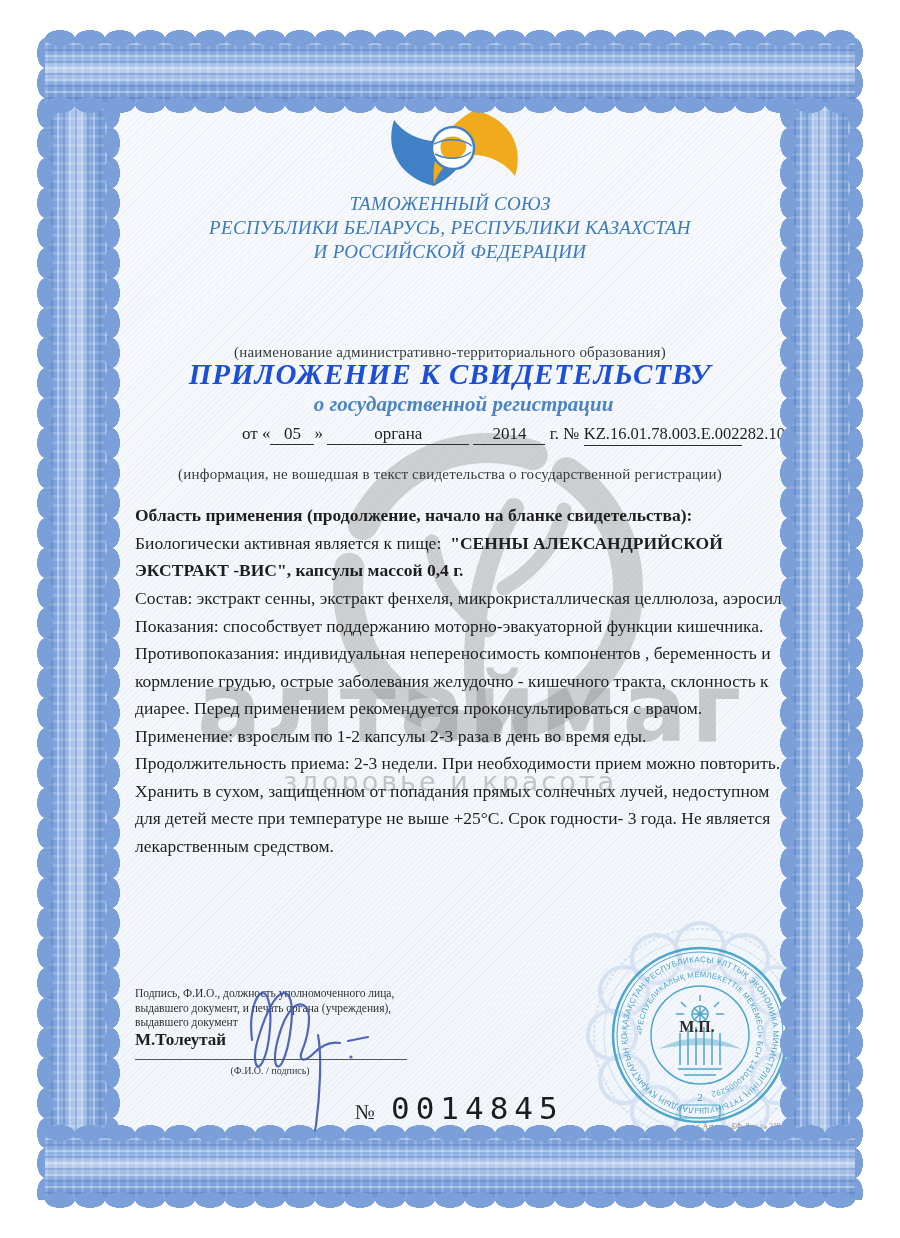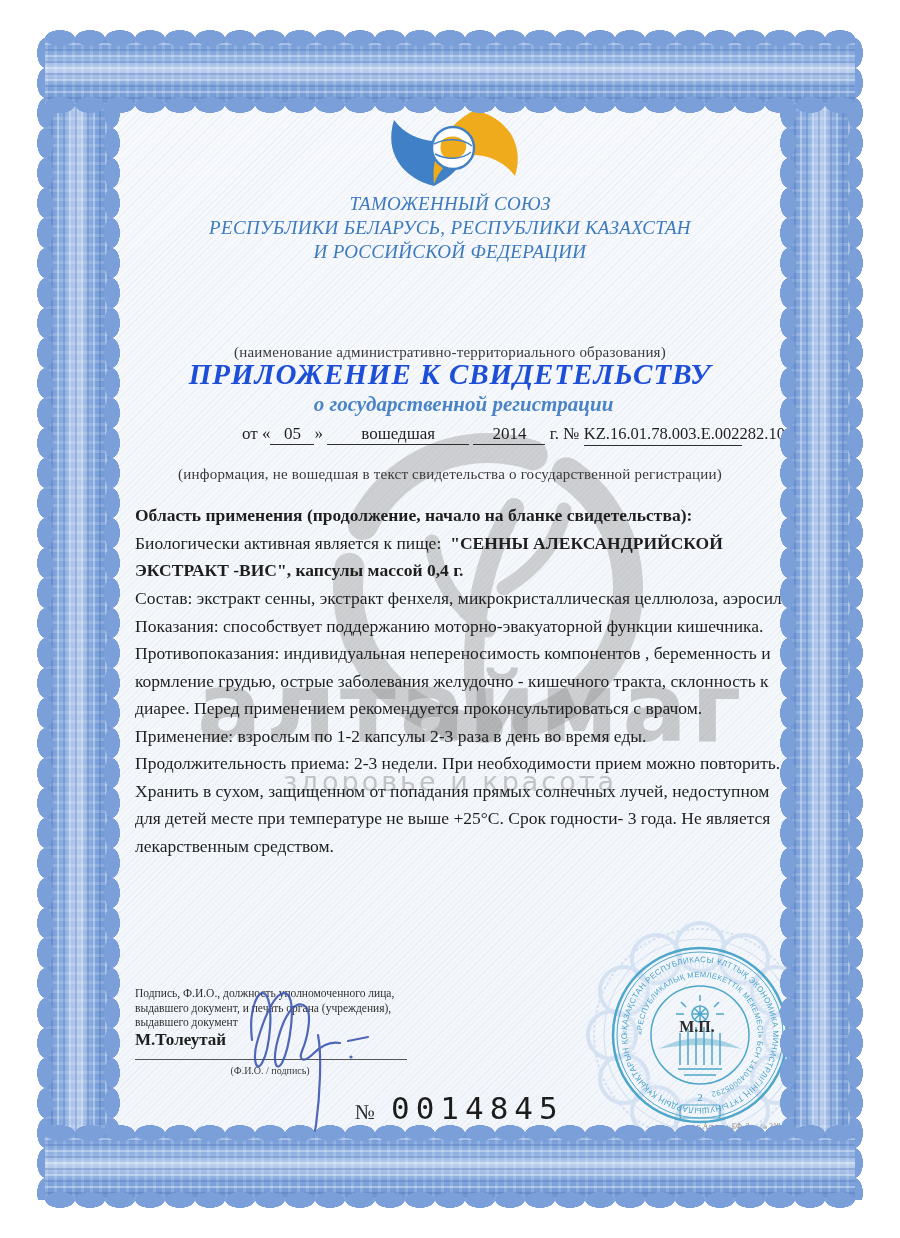--- a/index.html
+++ b/index.html
@@ -107,21 +107,21 @@
     <div>ТАМОЖЕННЫЙ СОЮЗ</div>
     <div>РЕСПУБЛИКИ БЕЛАРУСЬ, РЕСПУБЛИКИ КАЗАХСТАН</div>
     <div>И РОССИЙСКОЙ ФЕДЕРАЦИИ</div>
   </div>
 
   <div class="abs caption" style="left:0;right:0;top:344px;text-align:center">(наименование административно-территориального образования)</div>
   <div class="abs title">ПРИЛОЖЕНИЕ К СВИДЕТЕЛЬСТВУ</div>
   <div class="abs subtitle">о государственной регистрации</div>
 
   <div class="abs daterow">
-    <span>от «</span><span class="slot slot-day">05</span><span>»</span>&nbsp;<span class="slot slot-month">вошедшая</span>&nbsp;<span class="slot slot-year">2014</span>&nbsp;<span>г.</span>&nbsp;<span>№</span>&nbsp;<span class="kz"><i></i><span>KZ.16.01.78.003.E.002282.10.14</span></span>
+    <span>от «</span><span class="slot slot-day">05</span><span>»</span>&nbsp;<span class="slot slot-month">органа</span>&nbsp;<span class="slot slot-year">2014</span>&nbsp;<span>г.</span>&nbsp;<span>№</span>&nbsp;<span class="kz"><i></i><span>KZ.16.01.78.003.E.002282.10.14</span></span>
   </div>
 
   <div class="abs caption" style="left:0;right:0;top:466px;text-align:center">(информация, не вошедшая в текст свидетельства о государственной регистрации)</div>
 
   <div class="abs bodytext" style="top:502px">
     <span class="b">Область применения (продолжение, начало на бланке свидетельства):</span><br>
     <span>Биологически активная является к пище:</span><span class="product">"СЕННЫ АЛЕКСАНДРИЙСКОЙ ЭКСТРАКТ -ВИС", капсулы массой 0,4 г.</span>
   </div>
 
   <div class="abs bodytext" style="top:585px">Состав: экстракт сенны, экстракт фенхеля, микрокристаллическая целлюлоза, аэросил. Показания: способствует поддержанию моторно-эвакуаторной функции кишечника. Противопоказания: индивидуальная непереносимость компонентов , беременность и кормление грудью, острые заболевания желудочно - кишечного тракта, склонность к диарее. Перед применением рекомендуется проконсультироваться с врачом. Применение: взрослым по 1-2 капсулы 2-3 раза в день во время еды. Продолжительность приема: 2-3 недели. При необходимости прием можно повторить. Хранить в сухом, защищенном от попадания прямых солнечных лучей, недоступном для детей месте при температуре не выше +25°С. Срок годности- 3 года. Не является лекарственным средством.</div>

